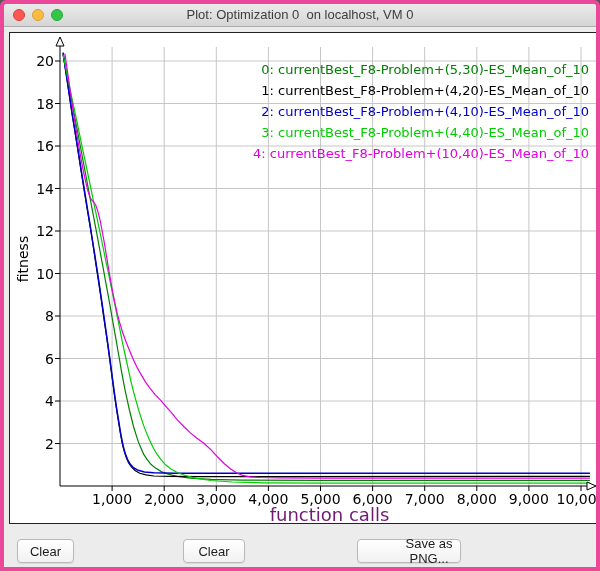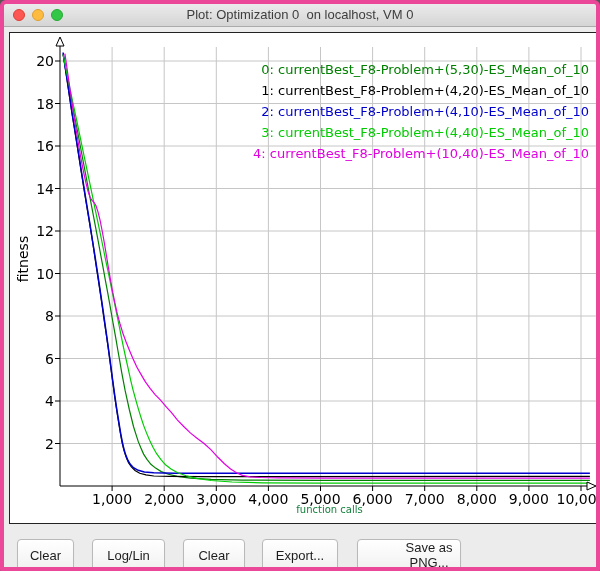--- a/index.html
+++ b/index.html
@@ -32,24 +32,24 @@
     font-family:"DejaVu Sans",sans-serif;font-size:13px;line-height:21px;
     white-space:nowrap;
   }
   .ylabel{
     position:absolute;left:-37px;top:218px;width:100px;text-align:center;
     transform:rotate(-90deg);font-family:"DejaVu Sans",sans-serif;
     font-size:14px;color:#000;
   }
   .xlabel{
     position:absolute;left:50px;right:0;top:471px;text-align:center;
-    font-family:"DejaVu Sans",sans-serif;font-size:10px;color:#15803d;
+    font-family:"DejaVu Sans",sans-serif;font-size:18px;color:#701a75;
   }
   .btn{
-    position:absolute;height:32px;box-sizing:border-box;
+    position:absolute;height:24px;box-sizing:border-box;
     background:linear-gradient(#ffffff,#f1f1f1);
     border:1px solid #b9b9b9;border-radius:4px;
     box-shadow:0 1px 1px rgba(0,0,0,0.08);
     font-family:"Liberation Sans",sans-serif;font-size:13px;color:#1d1d1d;
     display:flex;align-items:center;justify-content:center;padding:0;
   }
   text{font-family:"DejaVu Sans",sans-serif;}
 </style>
 </head>
 <body>
@@ -141,17 +141,15 @@
         <div style="color: rgb(0, 0, 0);">1: currentBest_F8-Problem+(4,20)-ES_Mean_of_10</div>
         <div style="color: rgb(0, 0, 204);">2: currentBest_F8-Problem+(4,10)-ES_Mean_of_10</div>
         <div style="color: rgb(0, 204, 0);">3: currentBest_F8-Problem+(4,40)-ES_Mean_of_10</div>
         <div style="color: rgb(225, 0, 225);">4: currentBest_F8-Problem+(10,40)-ES_Mean_of_10</div>
       </div>
     <div class="ylabel">fitness</div>
     <div class="xlabel">function calls</div>
   </div>
 
   <button class="btn" style="left:13px;top:535px;width:57px;">Clear</button>
-  <button class="btn" style="left:88px;top:535px;width:73px;">Log/Lin</button>
   <button class="btn" style="left:179px;top:535px;width:62px;">Clear</button>
-  <button class="btn" style="left:258px;top:535px;width:76px;">Export...</button>
   <button class="btn" style="left:353px;top:535px;width:104px;padding-left:40px;">Save as PNG...</button>
 </div>
 
 </body></html>

